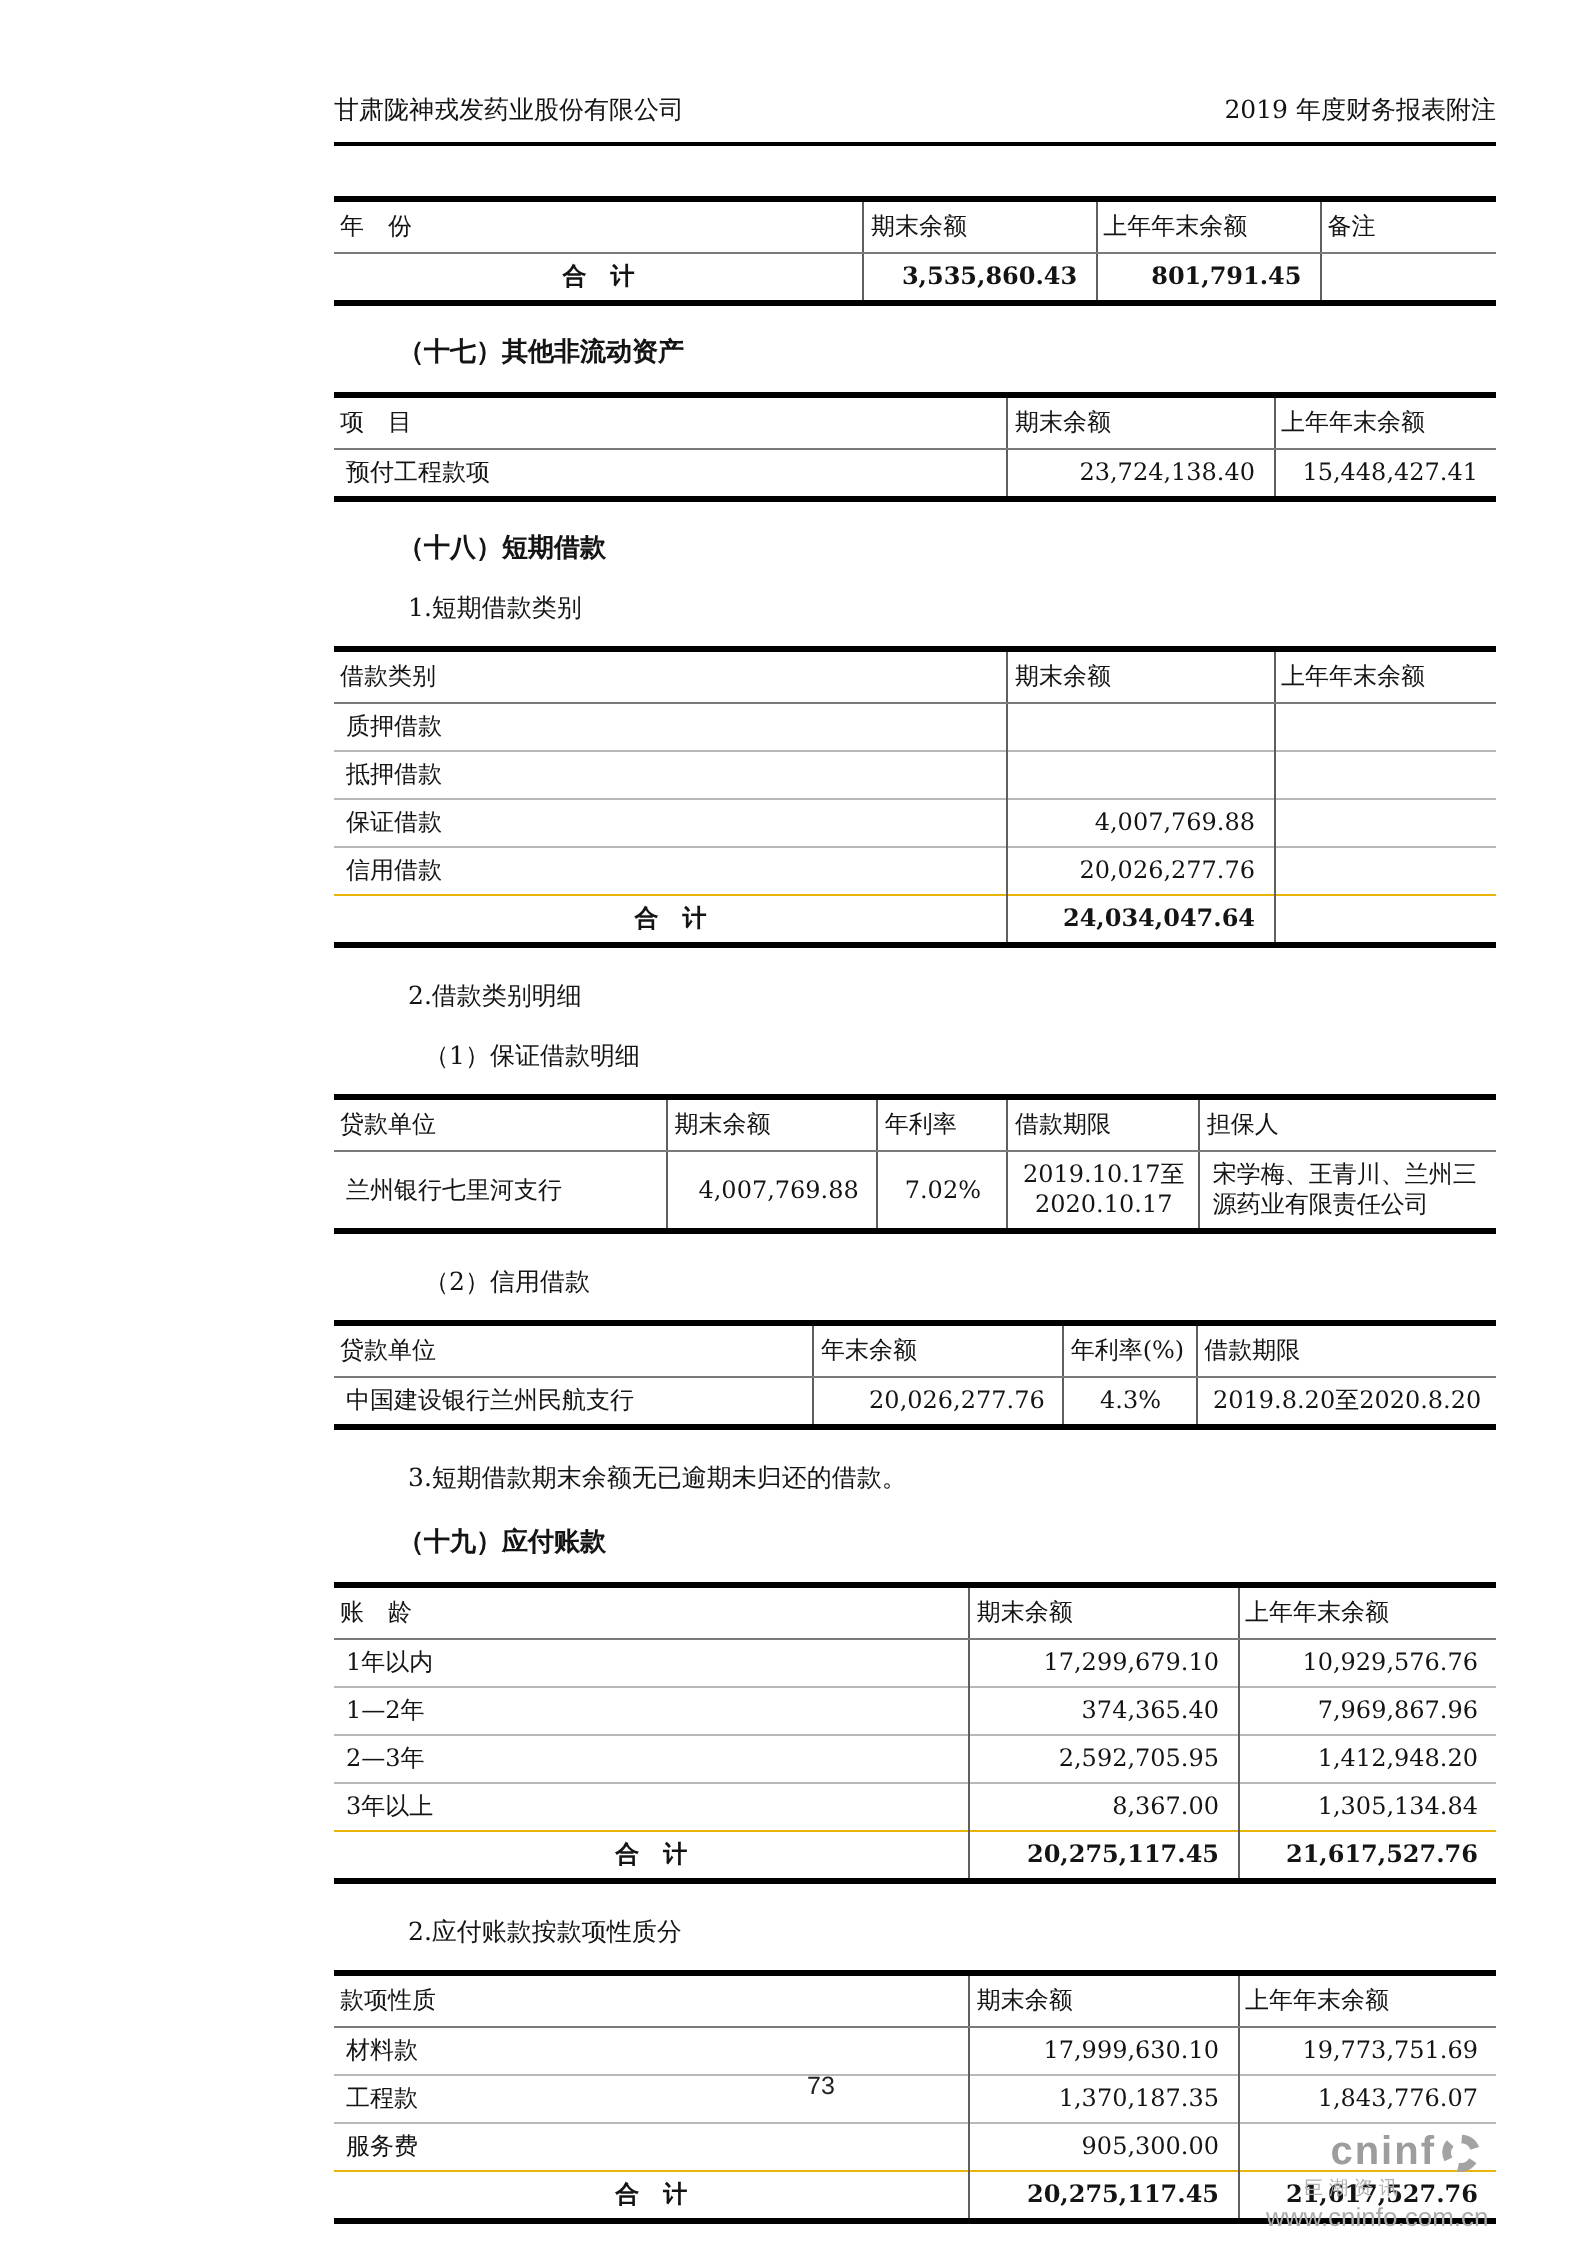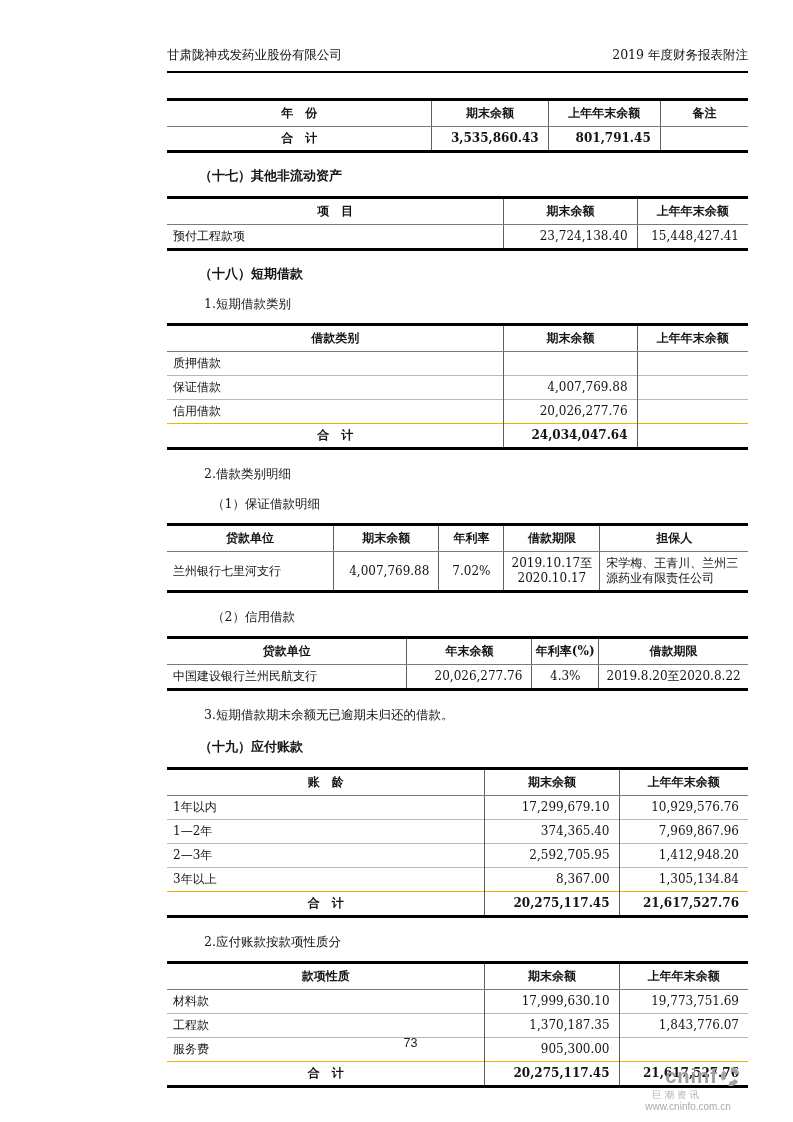--- a/index.html
+++ b/index.html
@@ -23,21 +23,21 @@
     border-bottom:2px solid #000;
     font-size:12.5px;
   }
   
   table.tbl {
     width:100%; border-collapse:collapse; table-layout:fixed;
     font-size:12px;
     border-top:3px solid #000; border-bottom:3px solid #000;
   }
   .tbl th {
-    font-weight:bold; text-align:center;
+    font-weight:normal; text-align:left;
     padding:5px 3px; line-height:15px;
     border-bottom:1px solid #7a7a7a;
   }
   .tbl td {
     padding:4px 3px; line-height:15px;
     border-top:1px solid #b8b8b8;
   }
   .tbl tr > *:not(:first-child) { border-left:1px solid #5f5f5f; }
   .tbl tr.hdr > * { border-top:none; }
   .tbl td.lbl { text-align:left; padding-left:6px; }
@@ -68,21 +68,21 @@
     line-height:1.25;
   }
   .cninfo-row1 {
     display:flex; align-items:center; justify-content:flex-end; gap:2px;
     padding-right:2px;
   }
   .cninfo-brand {
     font-weight:bold; font-size:20px; letter-spacing:1px; color:#9d9d9d;
   }
   .cninfo-name { font-size:9.5px; letter-spacing:3px; color:#b0b0b0; padding-right:22px; }
-  .cninfo-url  { font-size:10px; color:#ababab; }
+  .cninfo-url  { font-size:13px; color:#ababab; }
 </style>
 </head>
 <body>
 
 <div class="page">
   <div class="content">
 
     <div class="doc-header">
       <span>甘肃陇神戎发药业股份有限公司</span>
       <span>2019 年度财务报表附注</span>
@@ -141,20 +141,25 @@
           <col style="width:19.1%">
         </colgroup>
       <tbody>
           <tr class="hdr">
         <th>借款类别</th>
         <th>期末余额</th>
         <th>上年年末余额</th>
       </tr>
       <tr>
         <td class="lbl">质押借款</td>
+        <td class="num"></td>
+        <td class="num"></td>
+      </tr>
+      <tr>
+        <td class="lbl">抵押借款</td>
         <td class="num"></td>
         <td class="num"></td>
       </tr>
       <tr>
         <td class="lbl">保证借款</td>
         <td class="num">4,007,769.88</td>
         <td class="num"></td>
       </tr>
       <tr>
         <td class="lbl">信用借款</td>
@@ -212,21 +217,21 @@
           <tr class="hdr">
         <th>贷款单位</th>
         <th>年末余额</th>
         <th>年利率(%)</th>
         <th>借款期限</th>
       </tr>
       <tr>
         <td class="lbl">中国建设银行兰州民航支行</td>
         <td class="num">20,026,277.76</td>
         <td class="ctr">4.3%</td>
-        <td class="ctr">2019.8.20至2020.8.22</td>
+        <td class="ctr">2019.8.20至2020.8.20</td>
       </tr>
     </tbody>
       </table>
 
     <div class="item gap-lg">3.短期借款期末余额无已逾期未归还的借款。</div>
 
     <div class="sec-title">（十九）应付账款</div>
     <table class="tbl">
       <colgroup>
           <col style="width:54.7%">

